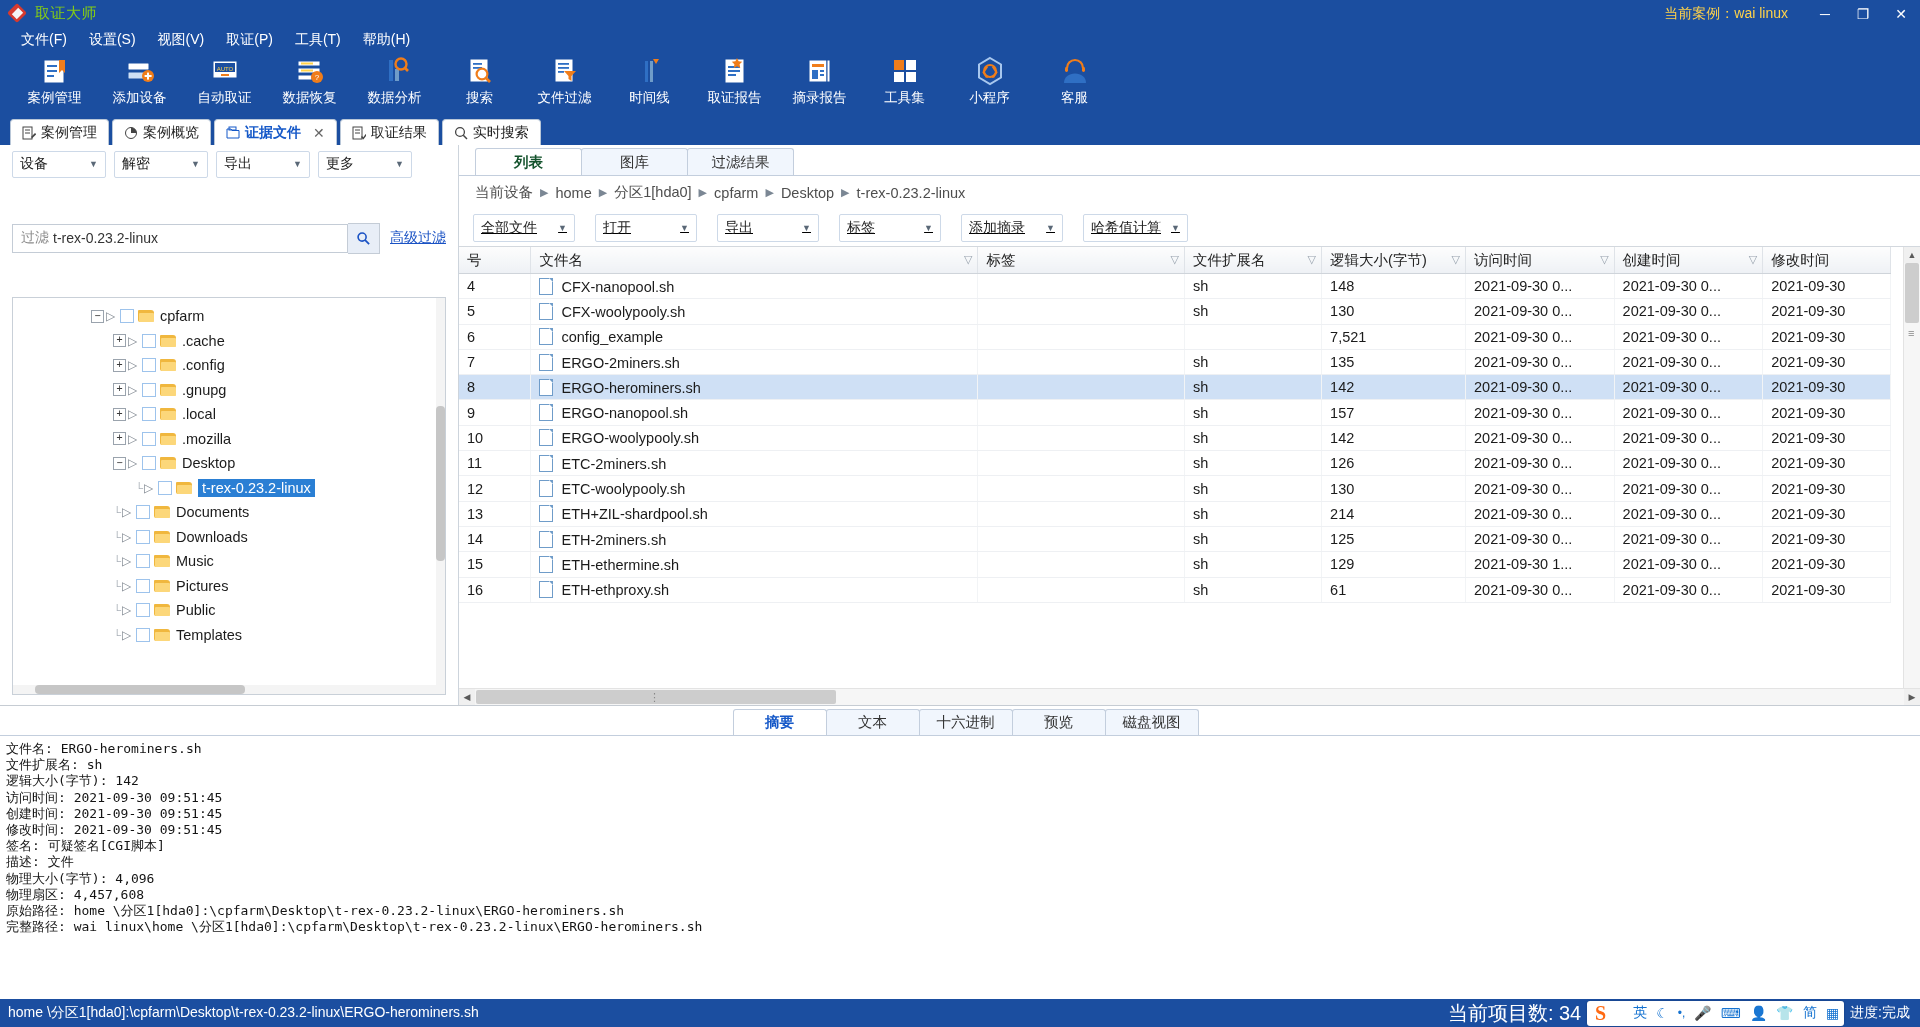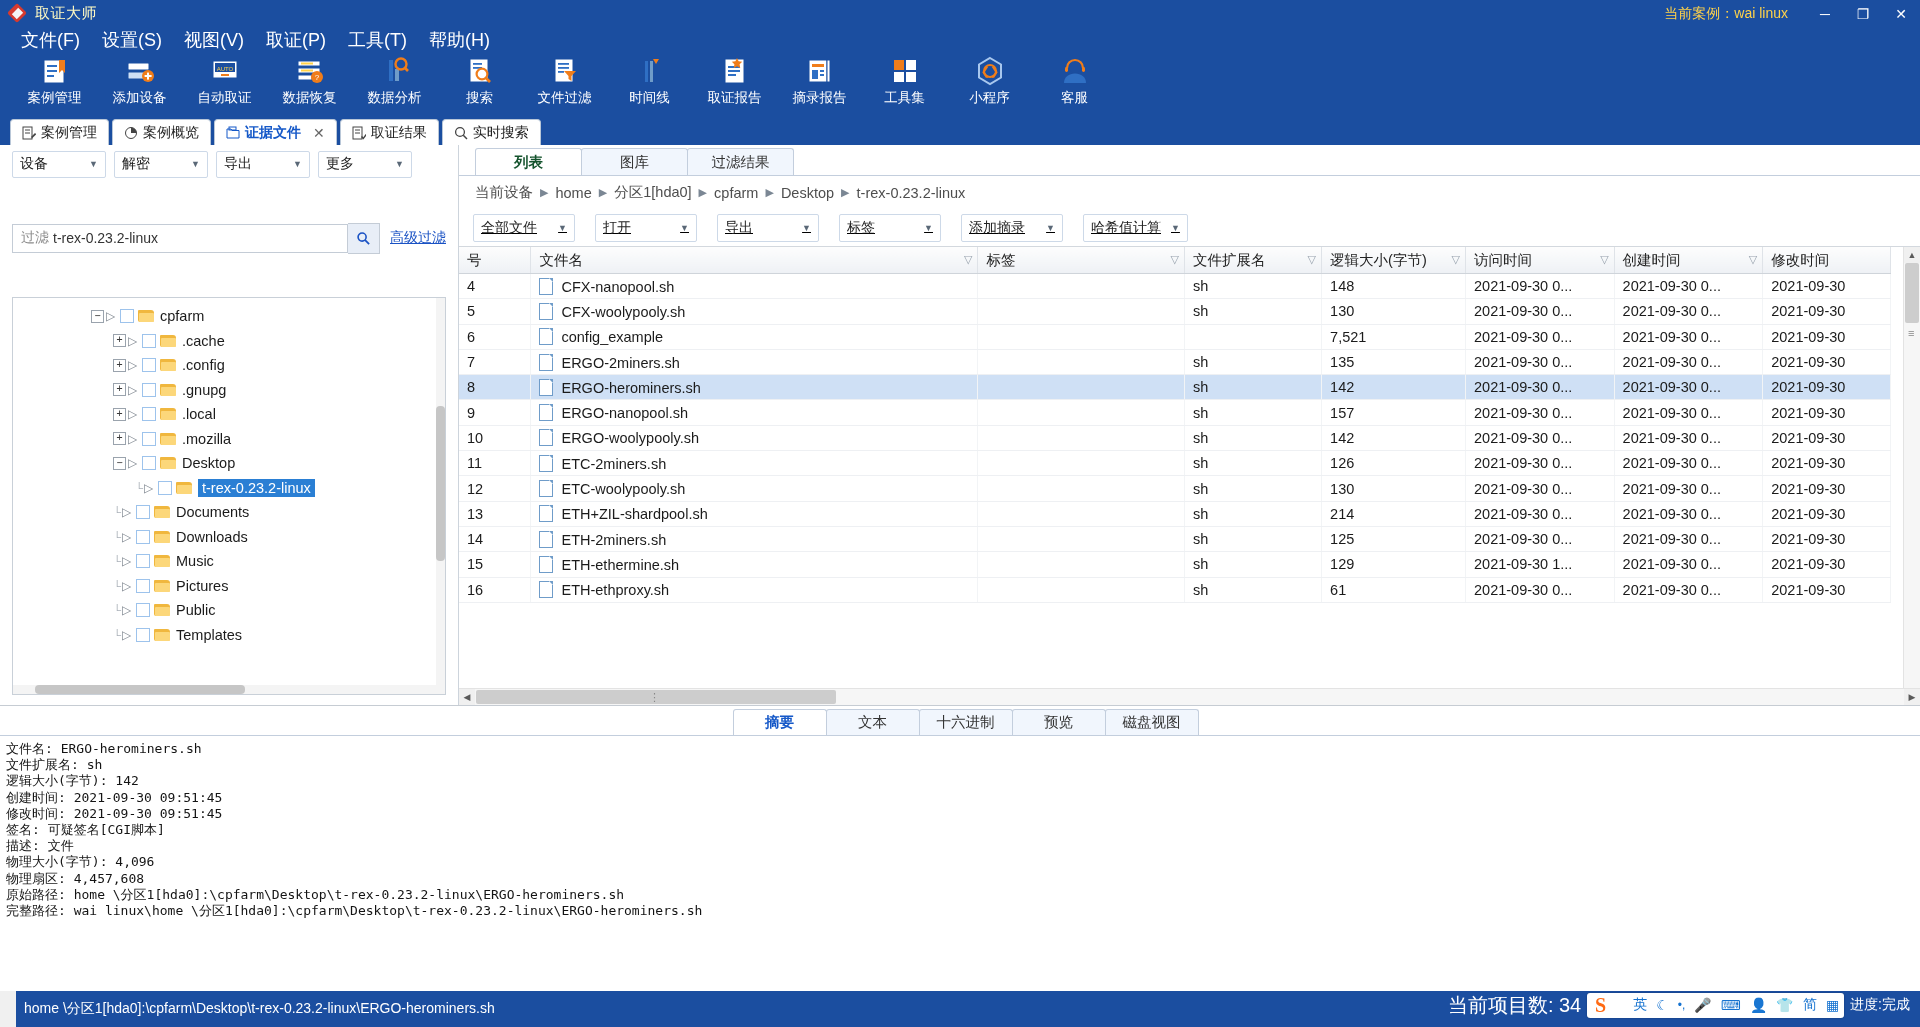--- a/index.html
+++ b/index.html
@@ -9,28 +9,28 @@
     font-size:15px;color:#000;background:#f0f0f0;
     -webkit-font-smoothing:antialiased;
   }
   .app{width:1920px;height:1027px;display:flex;flex-direction:column;position:relative;}
 
   
   .titlebar{height:27px;background:#1b4ea0;display:flex;align-items:center;position:relative;flex:0 0 auto;}
   .tb-logo{width:20px;height:18px;margin-left:8px;margin-right:7px;position:relative;}
   .tb-logo .d1{position:absolute;left:2px;top:1px;width:14px;height:14px;background:#d63a2f;transform:rotate(45deg);border-radius:2px;}
   .tb-logo .d2{position:absolute;left:6px;top:4px;width:7px;height:9px;background:#f5f5f5;transform:rotate(45deg);}
-  .tb-title{color:#fef9c3;font-size:15px;letter-spacing:.5px;}
+  .tb-title{color:#84cc16;font-size:15px;letter-spacing:.5px;}
   .tb-right{position:absolute;right:0;top:0;height:27px;display:flex;align-items:center;}
   .tb-case{color:#ffd24a;font-size:14px;margin-right:18px;}
   .tb-btn{width:38px;height:27px;display:flex;align-items:center;justify-content:center;color:#fff;font-size:14px;}
 
   
   .menubar{height:26px;background:#1b4ea0;display:flex;align-items:center;padding-left:10px;flex:0 0 auto;}
-  .menu-item{color:#fff;font-size:18px;padding:3px 11px;white-space:nowrap;}
+  .menu-item{color:#fff;font-size:14px;padding:3px 11px;white-space:nowrap;}
 
   
   .ribbon{height:62px;background:#1b4ea0;display:flex;align-items:center;padding-left:12px;flex:0 0 auto;}
   .rb{width:85px;height:60px;display:flex;flex-direction:column;align-items:center;justify-content:flex-start;}
   .rb .ic{height:34px;display:flex;align-items:center;justify-content:center;}
   .rb .lb{color:#fff;font-size:13.5px;margin-top:1px;white-space:nowrap;}
 
   
   .tabstrip{height:30px;background:#1b4ea0;display:flex;align-items:flex-end;padding-left:10px;flex:0 0 auto;}
   .mtab{height:25px;background:#fff;border:1px solid #b9c7d8;border-bottom:none;
@@ -114,21 +114,21 @@
   
   .lower{flex:1 1 auto;display:flex;flex-direction:column;background:#fff;border-top:1px solid #c6ccd3;min-height:0;}
   .dtabs{height:29px;display:flex;align-items:flex-end;padding-left:10px;border-bottom:1px solid #c3cedd;background:#fff;justify-content:center;}
   .dtab{height:25px;min-width:92px;border:1px solid #c3cedd;border-bottom:none;background:#f1f6fd;
         display:flex;align-items:center;justify-content:center;font-size:14.5px;color:#333;margin-right:-1px;border-radius:3px 3px 0 0;}
   .dtab.active{background:#fff;color:#1558c8;font-weight:bold;position:relative;z-index:2;}
   .detail{flex:1 1 auto;padding:5px 0 0 6px;overflow:hidden;font-family:"DejaVu Sans Mono","Liberation Mono",monospace;font-size:13px;line-height:16.2px;color:#141414;white-space:nowrap;}
   .detail .row{height:16.2px;}
 
   
-  .statusbar{height:36px;background:#1b4ea0;display:flex;align-items:center;position:relative;flex:0 0 auto;margin-left:16px;}
+  .statusbar{height:28px;background:#1b4ea0;display:flex;align-items:center;position:relative;flex:0 0 auto;}
   .sb-path{color:#fff;font-size:14px;margin-left:8px;}
   .sb-right{position:absolute;right:0;top:0;height:28px;display:flex;align-items:center;}
   .sb-count{color:#fff;font-size:20px;margin-right:6px;white-space:nowrap;}
   .sb-progress{color:#fff;font-size:14px;margin-left:6px;margin-right:10px;white-space:nowrap;}
   
   .ime{height:25px;background:#fff;border-radius:3px;display:flex;align-items:center;padding:0 5px;gap:9px;box-shadow:0 0 2px rgba(0,0,0,.3);}
   .ime .it{font-size:14px;color:#1472d0;display:flex;align-items:center;}
   .ime-logo{width:30px;height:24px;position:relative;margin-right:2px;}
 </style>
 </head>
@@ -799,20 +799,21 @@
           <div class="dtab active">摘要</div>
           <div class="dtab">文本</div>
           <div class="dtab">十六进制</div>
           <div class="dtab">预览</div>
           <div class="dtab">磁盘视图</div>
         </div>
       <div class="detail" id="detail">
           <div class="row">文件名: ERGO-herominers.sh</div>
           <div class="row">文件扩展名: sh</div>
           <div class="row">逻辑大小(字节): 142</div>
+          <div class="row">访问时间: 2021-09-30 09:51:45</div>
           <div class="row">创建时间: 2021-09-30 09:51:45</div>
           <div class="row">修改时间: 2021-09-30 09:51:45</div>
           <div class="row">签名: 可疑签名[CGI脚本]</div>
           <div class="row">描述: 文件</div>
           <div class="row">物理大小(字节): 4,096</div>
           <div class="row">物理扇区: 4,457,608</div>
           <div class="row">原始路径: home \分区1[hda0]:\cpfarm\Desktop\t-rex-0.23.2-linux\ERGO-herominers.sh</div>
           <div class="row">完整路径: wai linux\home \分区1[hda0]:\cpfarm\Desktop\t-rex-0.23.2-linux\ERGO-herominers.sh</div>
         </div>
     </div>

